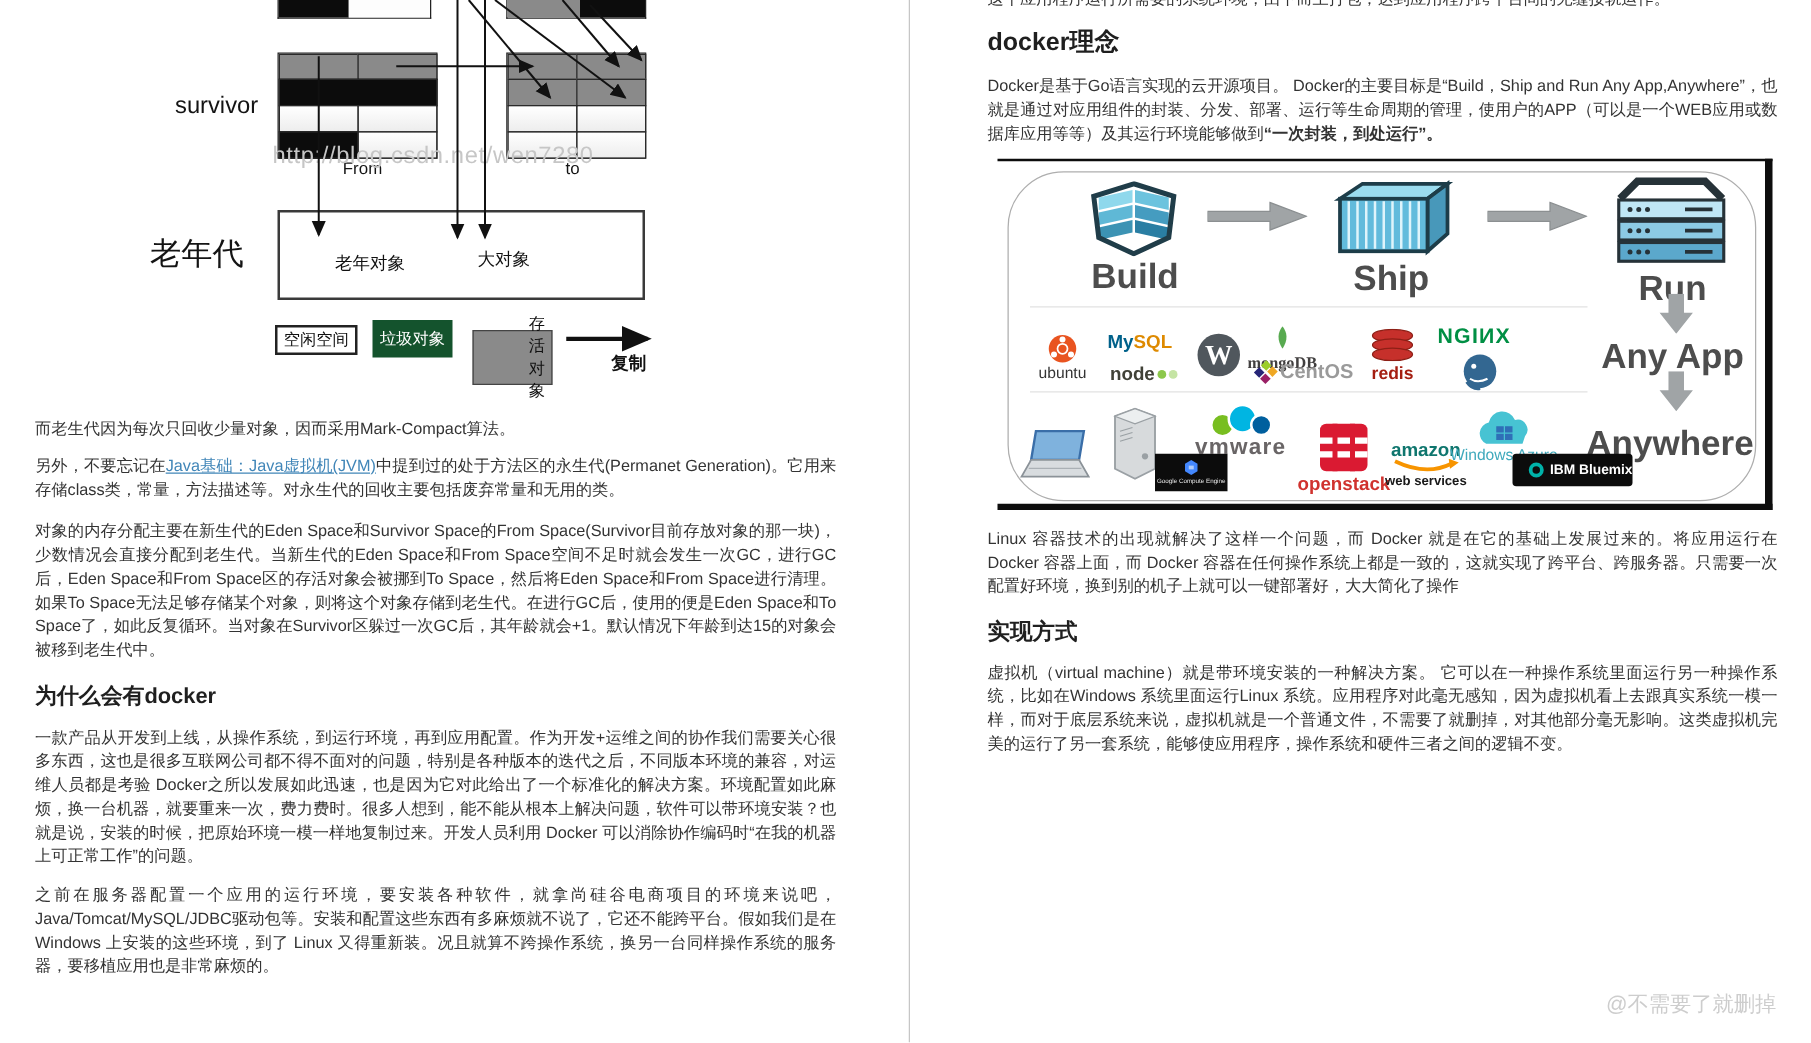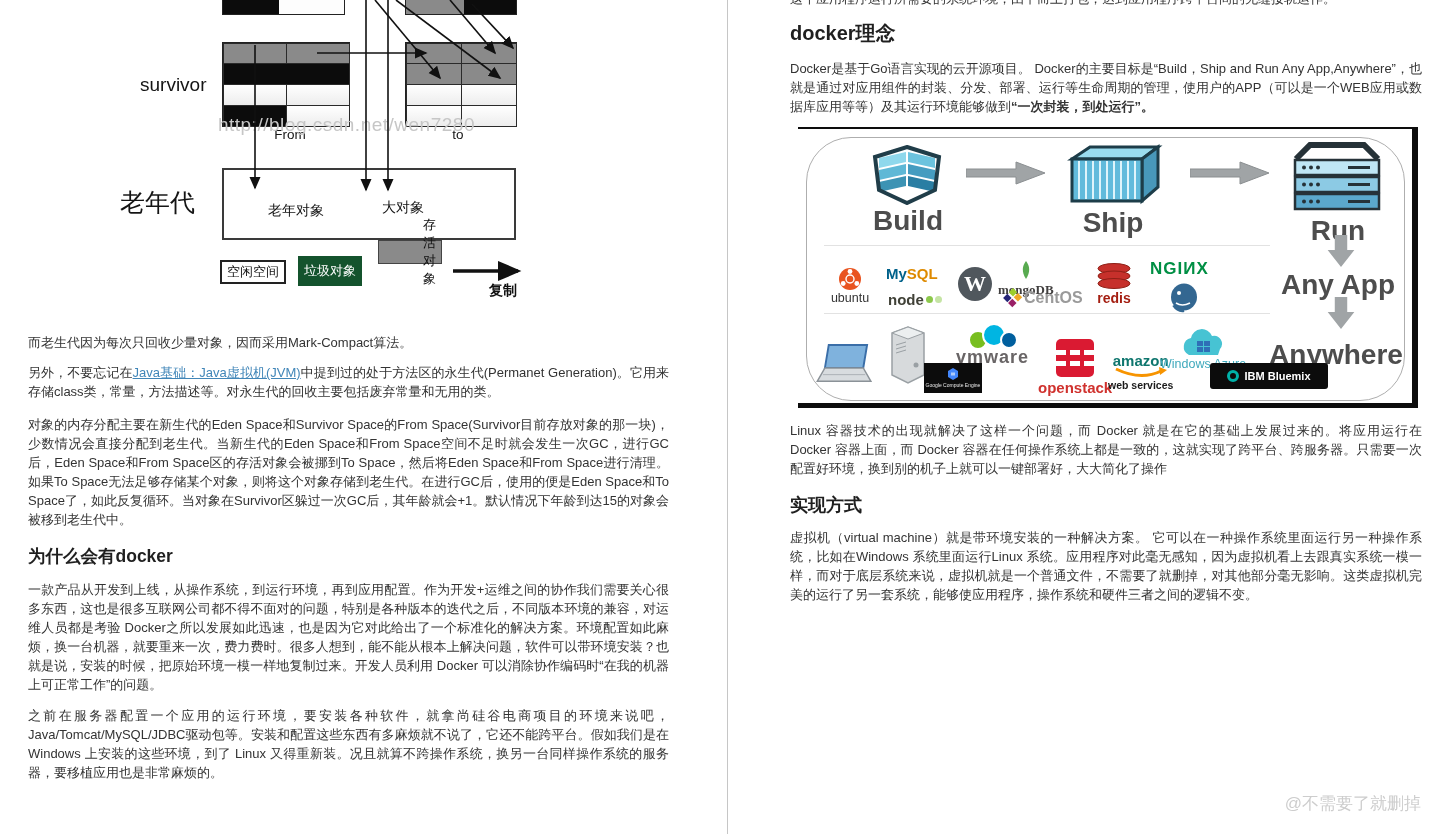--- a/index.html
+++ b/index.html
@@ -38,21 +38,21 @@
   .oldgen-box{position:absolute;left:102px;top:168px;width:294px;height:72px;border:2px solid #3a3a3a;background:#fff;box-sizing:border-box;}
   .oldgen-box span{position:absolute;font-size:14px;color:#111;}
   .oldgen-label{position:absolute;left:0;top:186px;font-size:25px;color:#141414;font-family:"Liberation Serif","DejaVu Serif",serif;}
   .survivor-lbl{left:20px;top:74px;font-size:19px;}
   .fromlbl{left:140px;top:127px;width:60px;text-align:center;font-size:13.5px;color:#222;}
   .tolbl{left:318px;top:127px;width:40px;text-align:center;font-size:13.5px;color:#222;}
   .dg-arrows{position:absolute;left:0;top:0;}
   .legend-box{position:absolute;font-size:13px;display:flex;align-items:center;justify-content:center;color:#111;box-sizing:border-box;}
   .lg-free{left:100px;top:260px;width:66px;height:24px;border:2px solid #222;background:#fff;}
   .lg-garbage{left:178px;top:256px;width:64px;height:30px;background:#14532d;color:#fff;}
-  .lg-alive{left:258px;top:240px;width:64px;height:24px;background:#8a8a8a;border:1px solid #444;padding-left:44px;}
+  .lg-alive{left:258px;top:264px;width:64px;height:44px;background:#8a8a8a;border:1px solid #444;padding-left:44px;}
   .lg-copy{position:absolute;left:348px;top:282px;width:70px;text-align:center;font-weight:700;font-size:14px;color:#111;}
 
   
   .rcol{position:absolute;left:790px;top:0;width:632px;}
   .partial-line{height:9px;overflow:hidden;}
   .partial-line span{display:block;margin-top:-11px;font-size:13px;line-height:19px;color:#333;white-space:nowrap;}
   .rcol .h-concept{margin-top:11px;}
   .rcol .p1{margin-top:12px;}
   .rcol .p2{margin-top:13px;}
   .rcol .h-impl{margin-top:15px;font-size:18px;}
@@ -77,21 +77,21 @@
   .centos-row{display:flex;align-items:center;gap:4px;font-size:16px;font-weight:700;color:#9a9a9a;}
   .centos-logo{width:14px;height:14px;transform:rotate(45deg);display:grid;grid-template-columns:6px 6px;grid-gap:1px;}
   .centos-logo i{width:6px;height:6px;display:block;}
   .redis-cap{font-size:14px;font-weight:700;color:#a41e11;margin-top:1px;}
   .nginx-txt{font-size:17px;font-weight:900;color:#008f44;letter-spacing:1px;}
   .vmware-cap{font-size:18px;font-weight:700;color:#696566;letter-spacing:1px;margin-top:-4px;}
   .ostack-cap{font-size:15px;font-weight:700;color:#d0322e;}
   .aws-cap1{font-size:15px;font-weight:800;color:#0f766e;line-height:12px;}
   .aws-cap2{font-size:10.5px;font-weight:700;color:#1a1a1a;}
   .azure-cap{font-size:12.5px;color:#3fa9bc;white-space:nowrap;}
-  .bluemix{width:118px;height:26px;background:#0c0c0c;border-radius:3px;display:flex;align-items:center;justify-content:center;gap:5px;}
+  .bluemix{width:96px;height:26px;background:#0c0c0c;border-radius:3px;display:flex;align-items:center;justify-content:flex-end;gap:5px;}
   .bluemix .cap{color:#fff;font-size:11px;font-weight:700;}
   .ring{width:12px;height:12px;border:3px solid #00b2a9;border-radius:50%;box-sizing:border-box;}
   .gce{width:58px;height:30px;background:#0c0c0c;display:flex;flex-direction:column;align-items:center;justify-content:center;gap:2px;}
   .gce .cap{color:#e8e8e8;font-size:5px;white-space:nowrap;}
 
   .footer-wm{position:absolute;right:28px;top:792px;font-size:17px;color:#cdcdcd;}
 </style>
 </head>
 <body>
 

